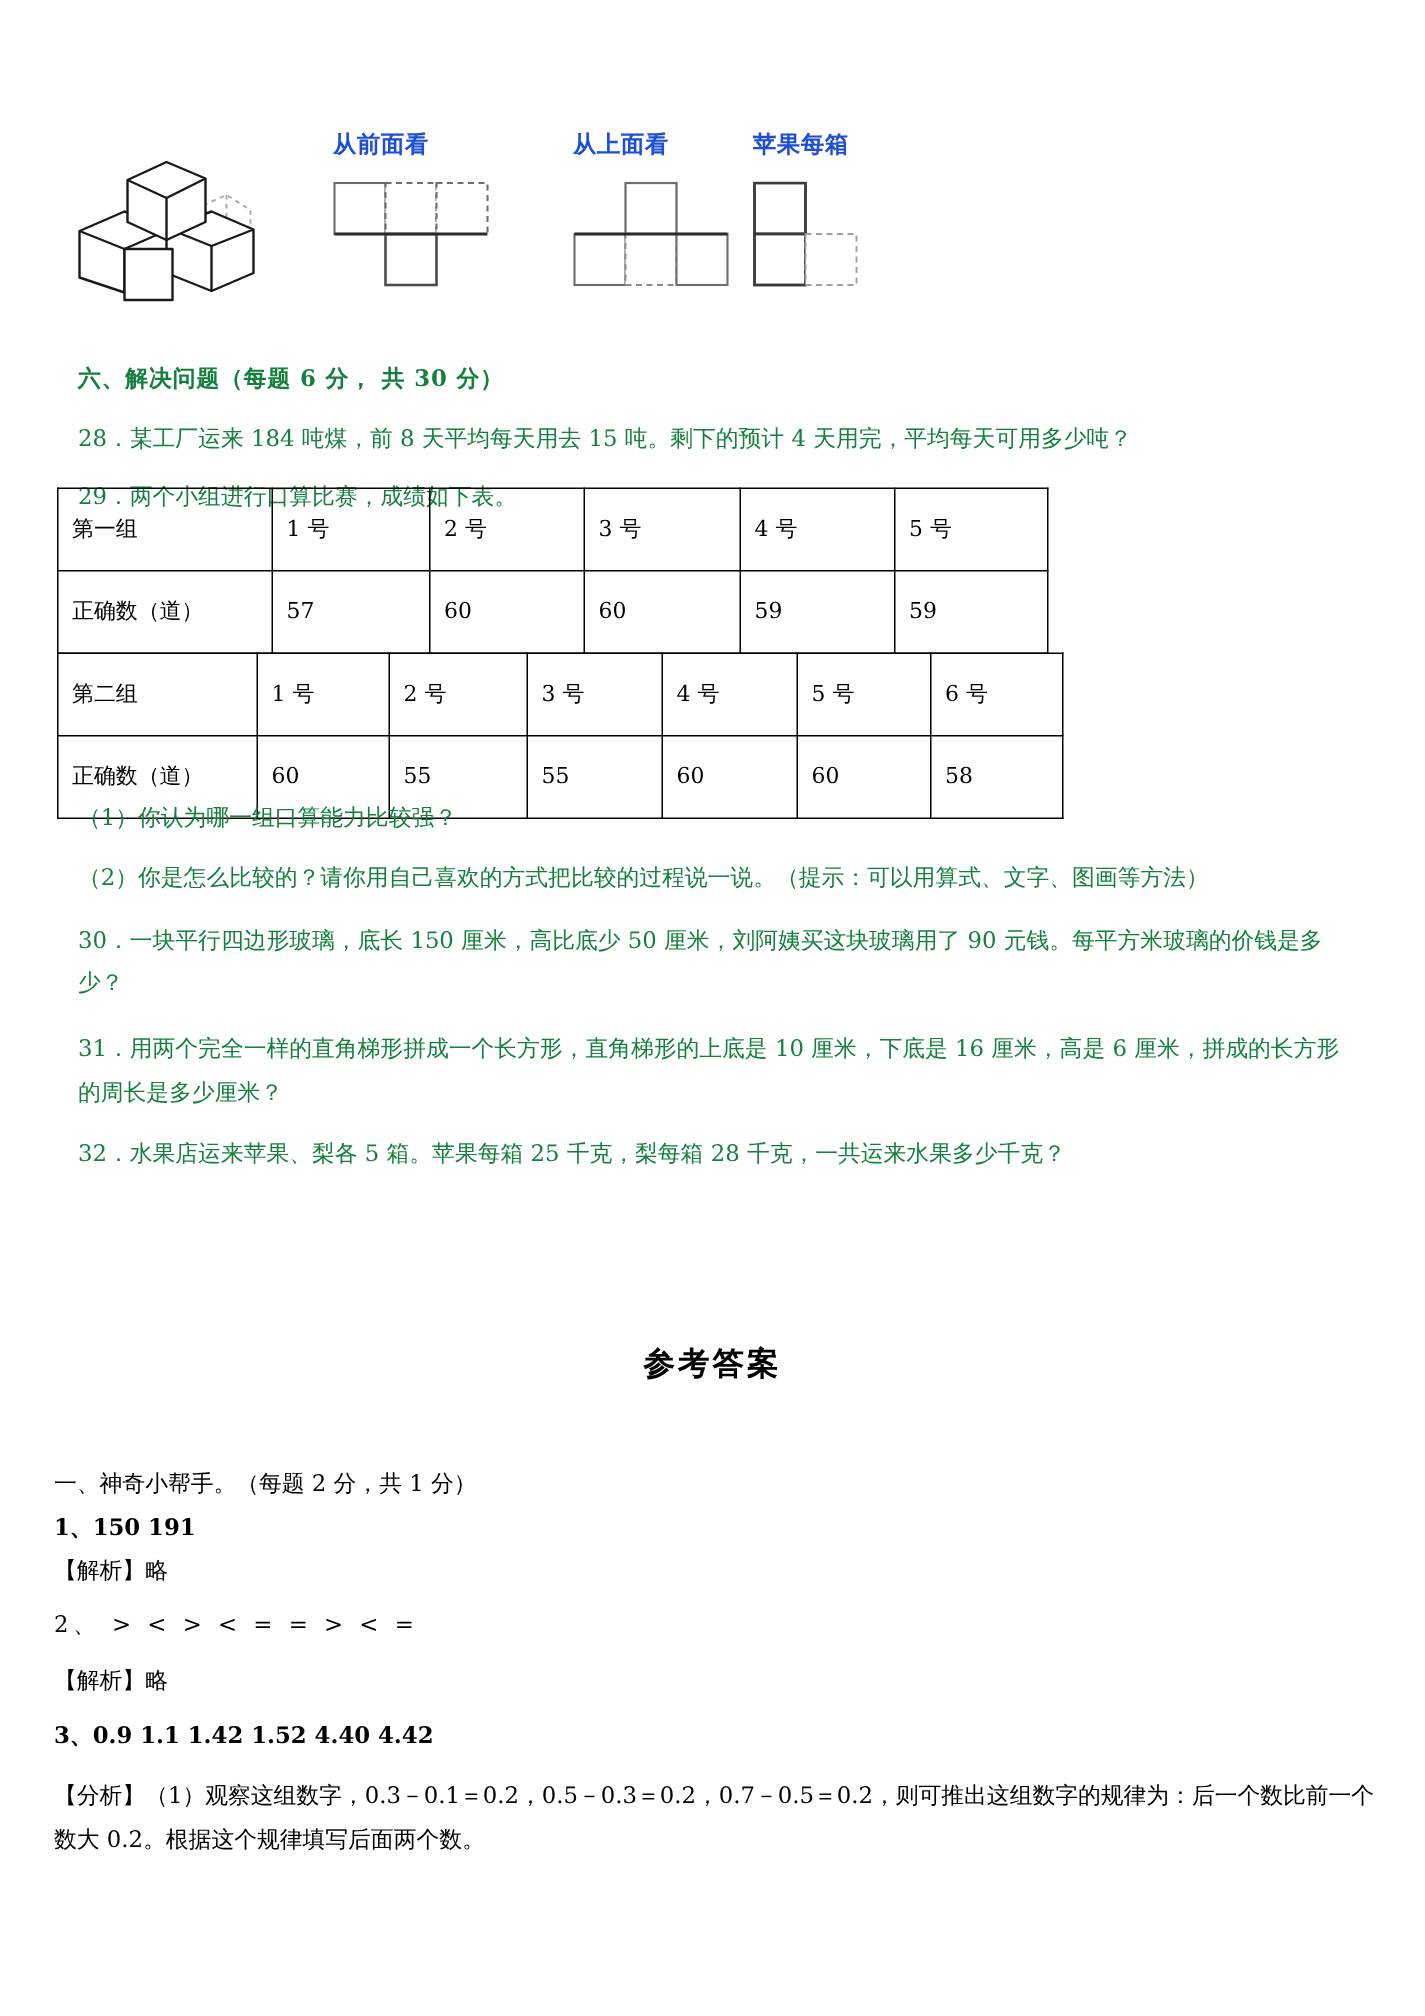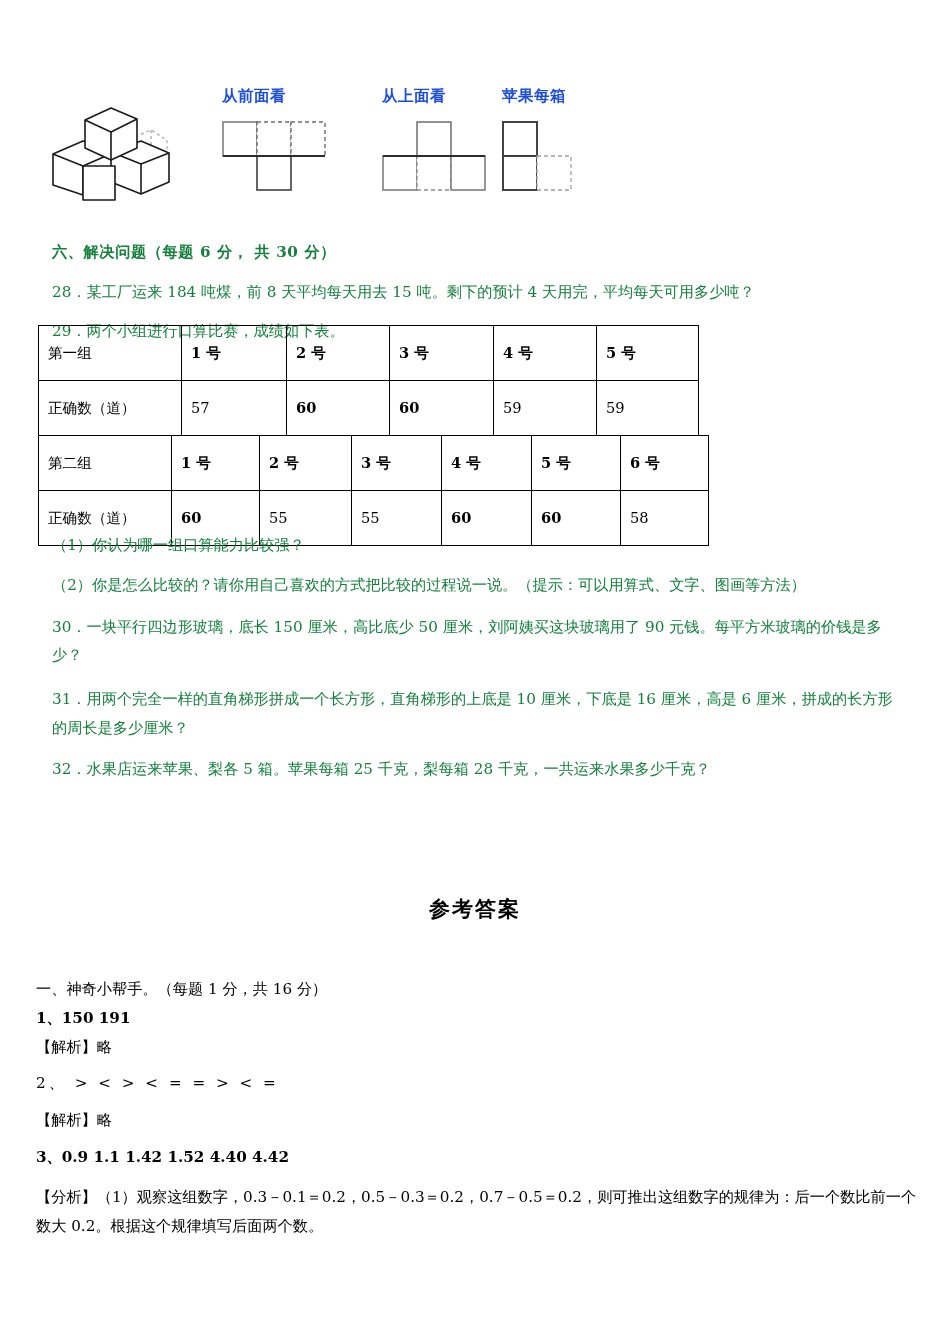--- a/index.html
+++ b/index.html
@@ -96,21 +96,21 @@
   }
   table.score td {
     border: 1.3px solid #000;
     height: 46px;
     padding: 4px 0 4px 9px;
     font-size: 14.6px;
     vertical-align: middle;
     font-family: "DejaVu Serif", "Liberation Serif", serif;
     line-height: 1.2;
   }
-  table.score td.b { font-weight: bold; }
+  table.score td.b { font-weight: normal; }
   table.score td.hdr { font-weight: normal; }
   .grp-sep td { border-top: 1.8px solid #000; }
 
   
   .answers-title {
     position: absolute;
     left: 0;
     top: 895px;
     width: 950px;
     text-align: center;
@@ -262,21 +262,21 @@
     <p class="ln q-line">（1）你认为哪一组口算能力比较强？</p>
     <p class="ln q-line">（2）你是怎么比较的？请你用自己喜欢的方式把比较的过程说一说。（提示：可以用算式、文字、图画等方法）</p>
     <p class="ln q-line" style="line-height:1.85">30．一块平行四边形玻璃，底长 150 厘米，高比底少 50 厘米，刘阿姨买这块玻璃用了 90 元钱。每平方米玻璃的价钱是多少？</p>
     <p class="ln q-line" style="line-height:1.85">31．用两个完全一样的直角梯形拼成一个长方形，直角梯形的上底是 10 厘米，下底是 16 厘米，高是 6 厘米，拼成的长方形的周长是多少厘米？</p>
     <p class="ln q-line">32．水果店运来苹果、梨各 5 箱。苹果每箱 25 千克，梨每箱 28 千克，一共运来水果多少千克？</p>
   </div>
 
   <div class="answers-title">参考答案</div>
 
   <div class="answers-body">
-    <p class="a-ln">一、神奇小帮手。（每题 1 分，共 16 分）</p>
+    <p class="a-ln">一、神奇小帮手。（每题 2 分，共 1 分）</p>
     <p class="a-ln bold-nums">1、150    191</p>
     <p class="a-ln spaced">【解析】略</p>
     <p class="a-ln sym-row spaced">2、  &gt;  &lt;  &gt;  &lt;  =  =  &gt;   &lt;  =</p>
     <p class="a-ln spaced">【解析】略</p>
     <p class="a-ln bold-nums spaced">3、0.9    1.1    1.42    1.52    4.40    4.42</p>
     <p class="a-ln" style="line-height:1.9">【分析】（1）观察这组数字，0.3－0.1＝0.2，0.5－0.3＝0.2，0.7－0.5＝0.2，则可推出这组数字的规律为：后一个数比前一个数大 0.2。根据这个规律填写后面两个数。</p>
   </div>
 
 </div>
 

